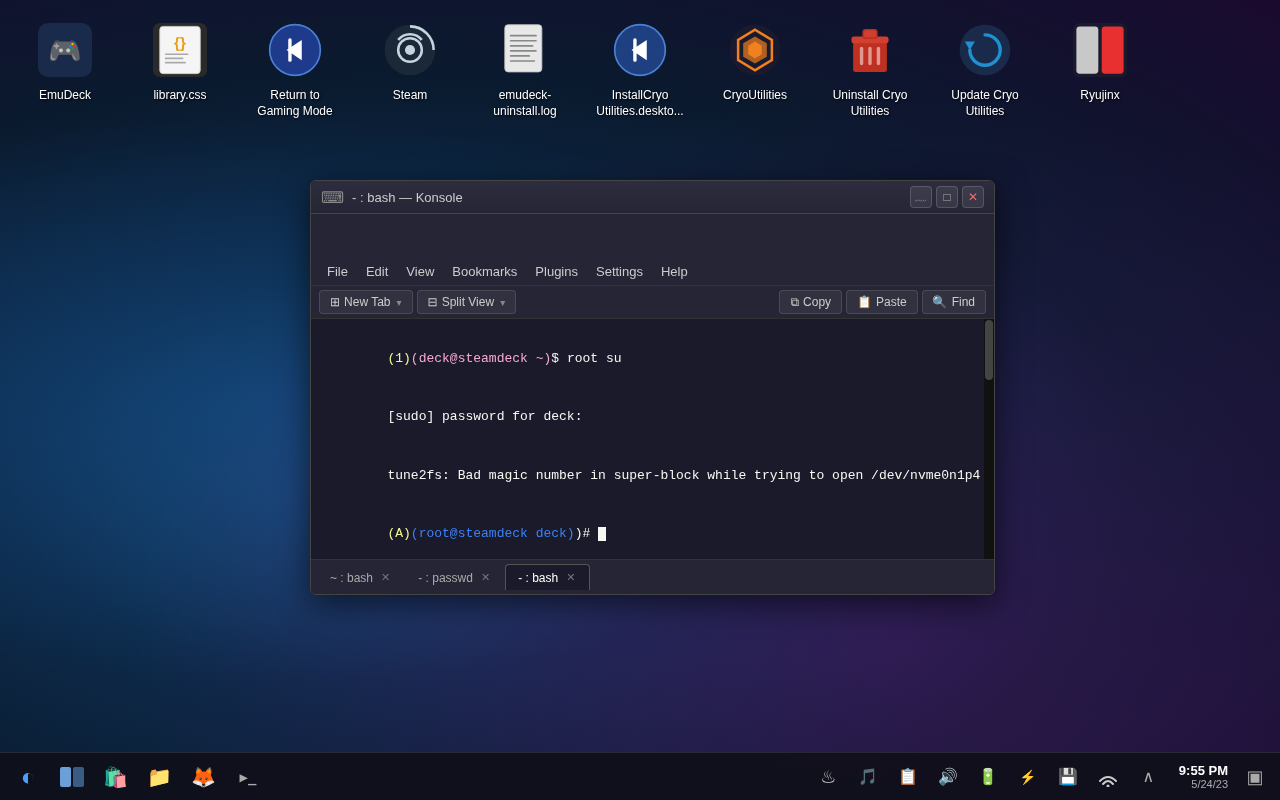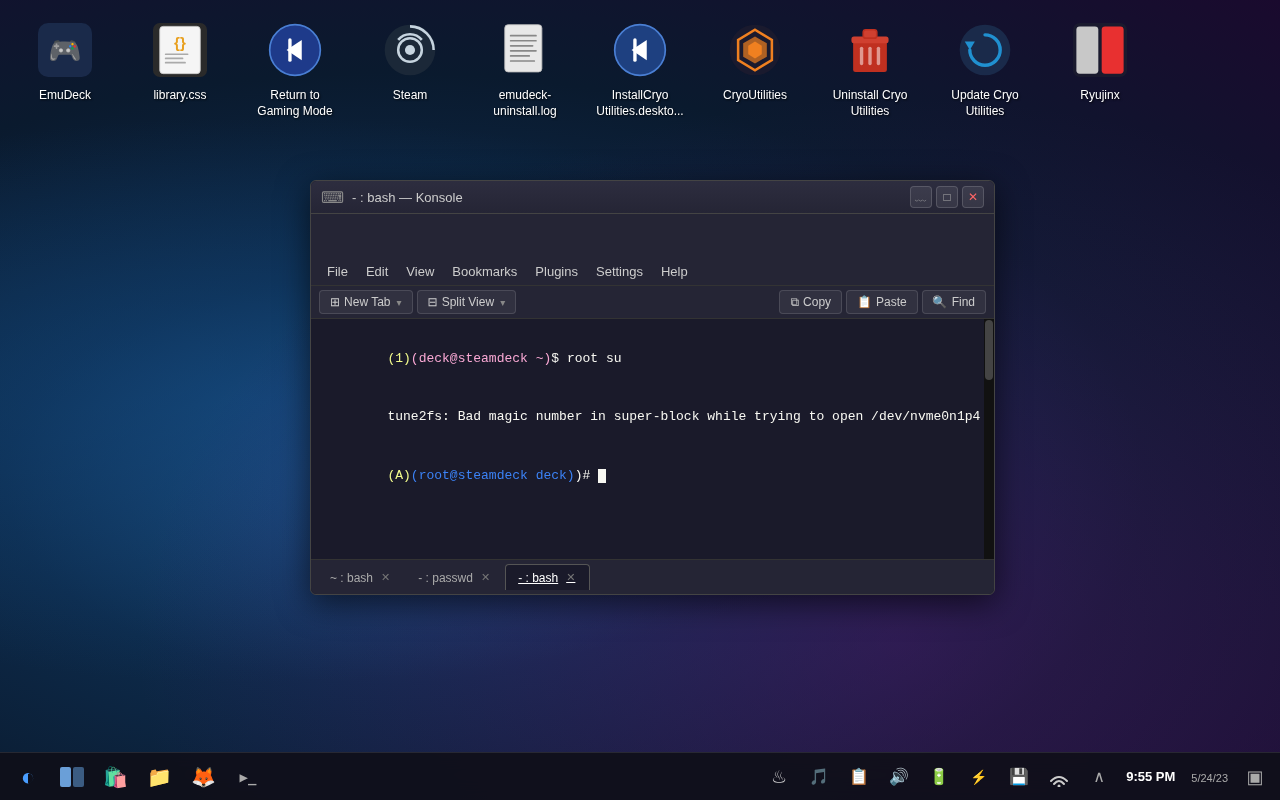--- a/index.html
+++ b/index.html
@@ -213,21 +213,20 @@
       color: #aaa;
       cursor: pointer;
       border-radius: 4px 4px 0 0;
       border: 1px solid transparent;
       border-bottom: none;
     }
     .tab.active {
       background: #1a1a2a;
       color: #fff;
       border-color: #555;
-      text-decoration: underline;
     }
 
     .tab-close {
       font-size: 11px;
       color: #777;
       cursor: pointer;
       padding: 1px 2px;
       border-radius: 3px;
     }
 
@@ -273,21 +272,21 @@
       align-items: center;
       justify-content: center;
       border-radius: 6px;
       cursor: pointer;
       color: #ccc;
       font-size: 16px;
     }
 
     .taskbar-clock {
       display: flex;
-      flex-direction: row;
+      flex-direction: column;
       align-items: flex-end;
       padding: 0 6px;
       cursor: pointer;
     }
     .clock-time {
       color: #fff;
       font-size: 13px;
       font-weight: 600;
     }
     .clock-date {
@@ -498,20 +497,23 @@
         <span>🔍</span>
         <span>Find</span>
       </div>
     </div>
 
     <div class="konsole-terminal" style="position:relative;">
       <div class="term-line">
         <span class="term-yellow">(1)</span><span class="term-green">(deck@steamdeck ~)</span><span class="term-white">$&nbsp;</span><span class="term-white">root su</span>
       </div>
       <div class="term-line">
+        <span class="term-white">[sudo] password for deck:</span>
+      </div>
+      <div class="term-line">
         <span class="term-white">tune2fs: Bad magic number in super-block while trying to open /dev/nvme0n1p4</span>
       </div>
       <div class="term-line">
         <span class="term-yellow">(A)</span><span class="term-cyan">(root@steamdeck deck)</span><span class="term-white">)#&nbsp;</span><span class="term-cursor"></span>
       </div>
 
       <div class="scrollbar-track">
         <div class="scrollbar-thumb"></div>
       </div>
     </div>

